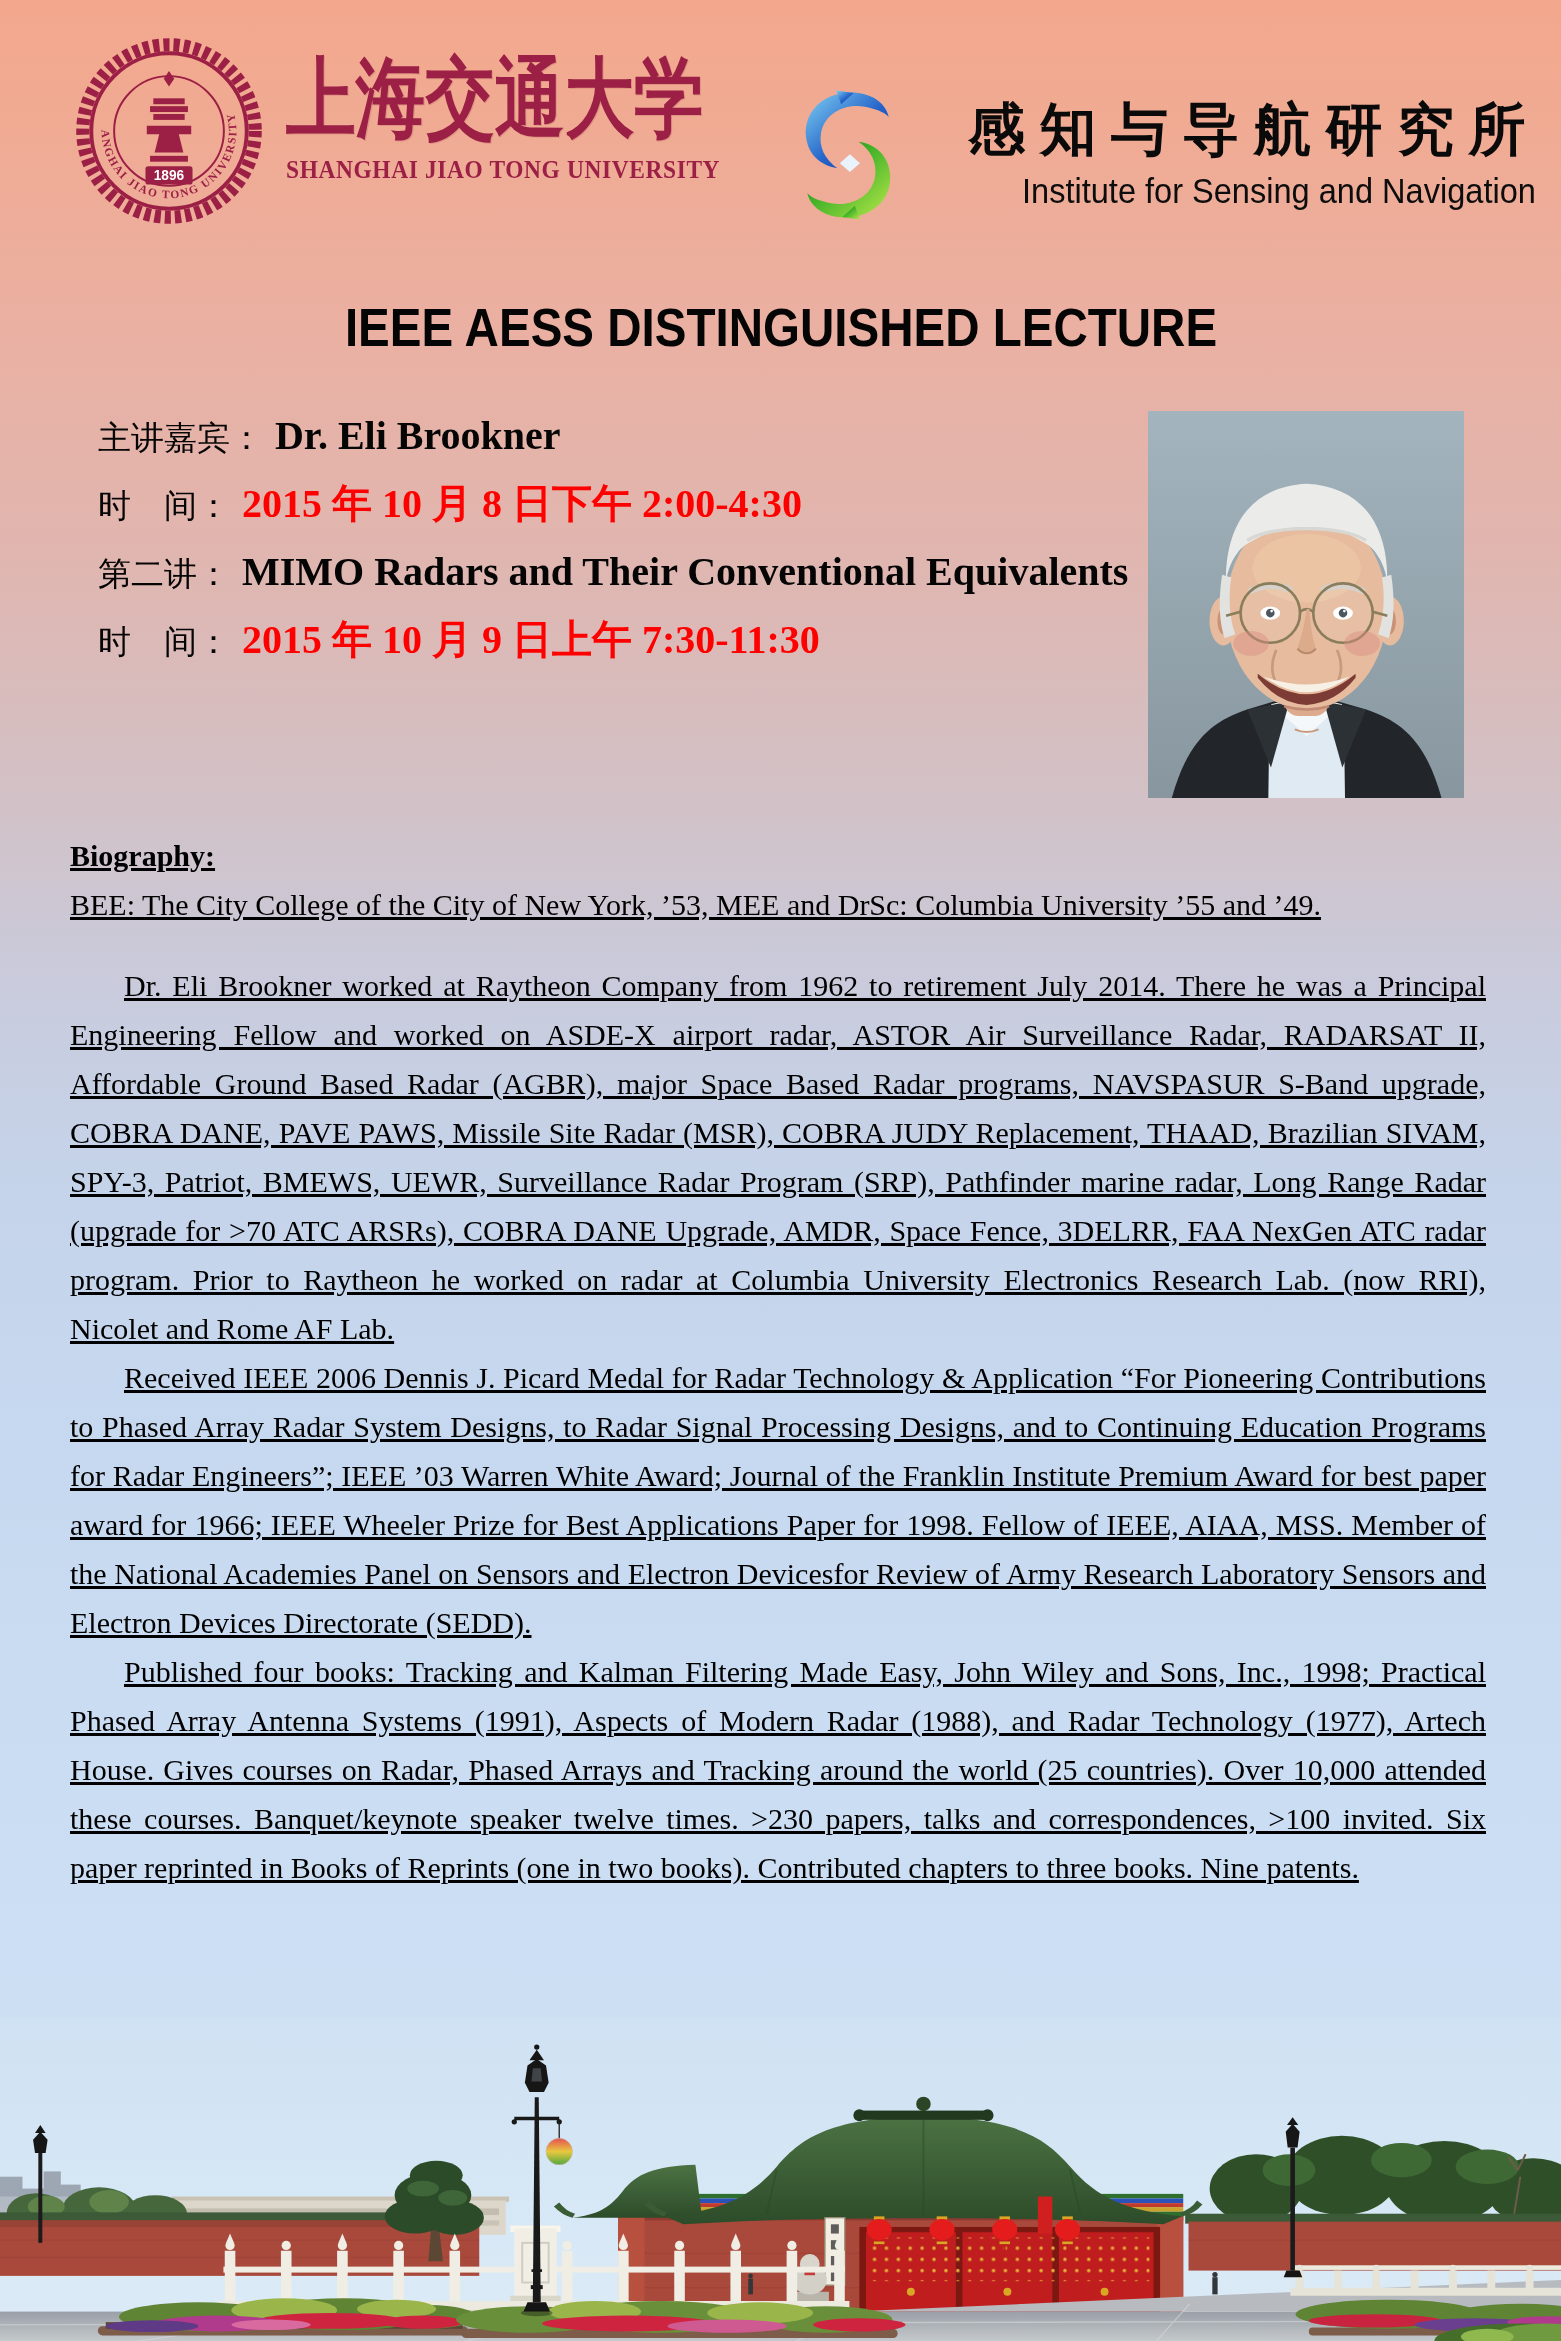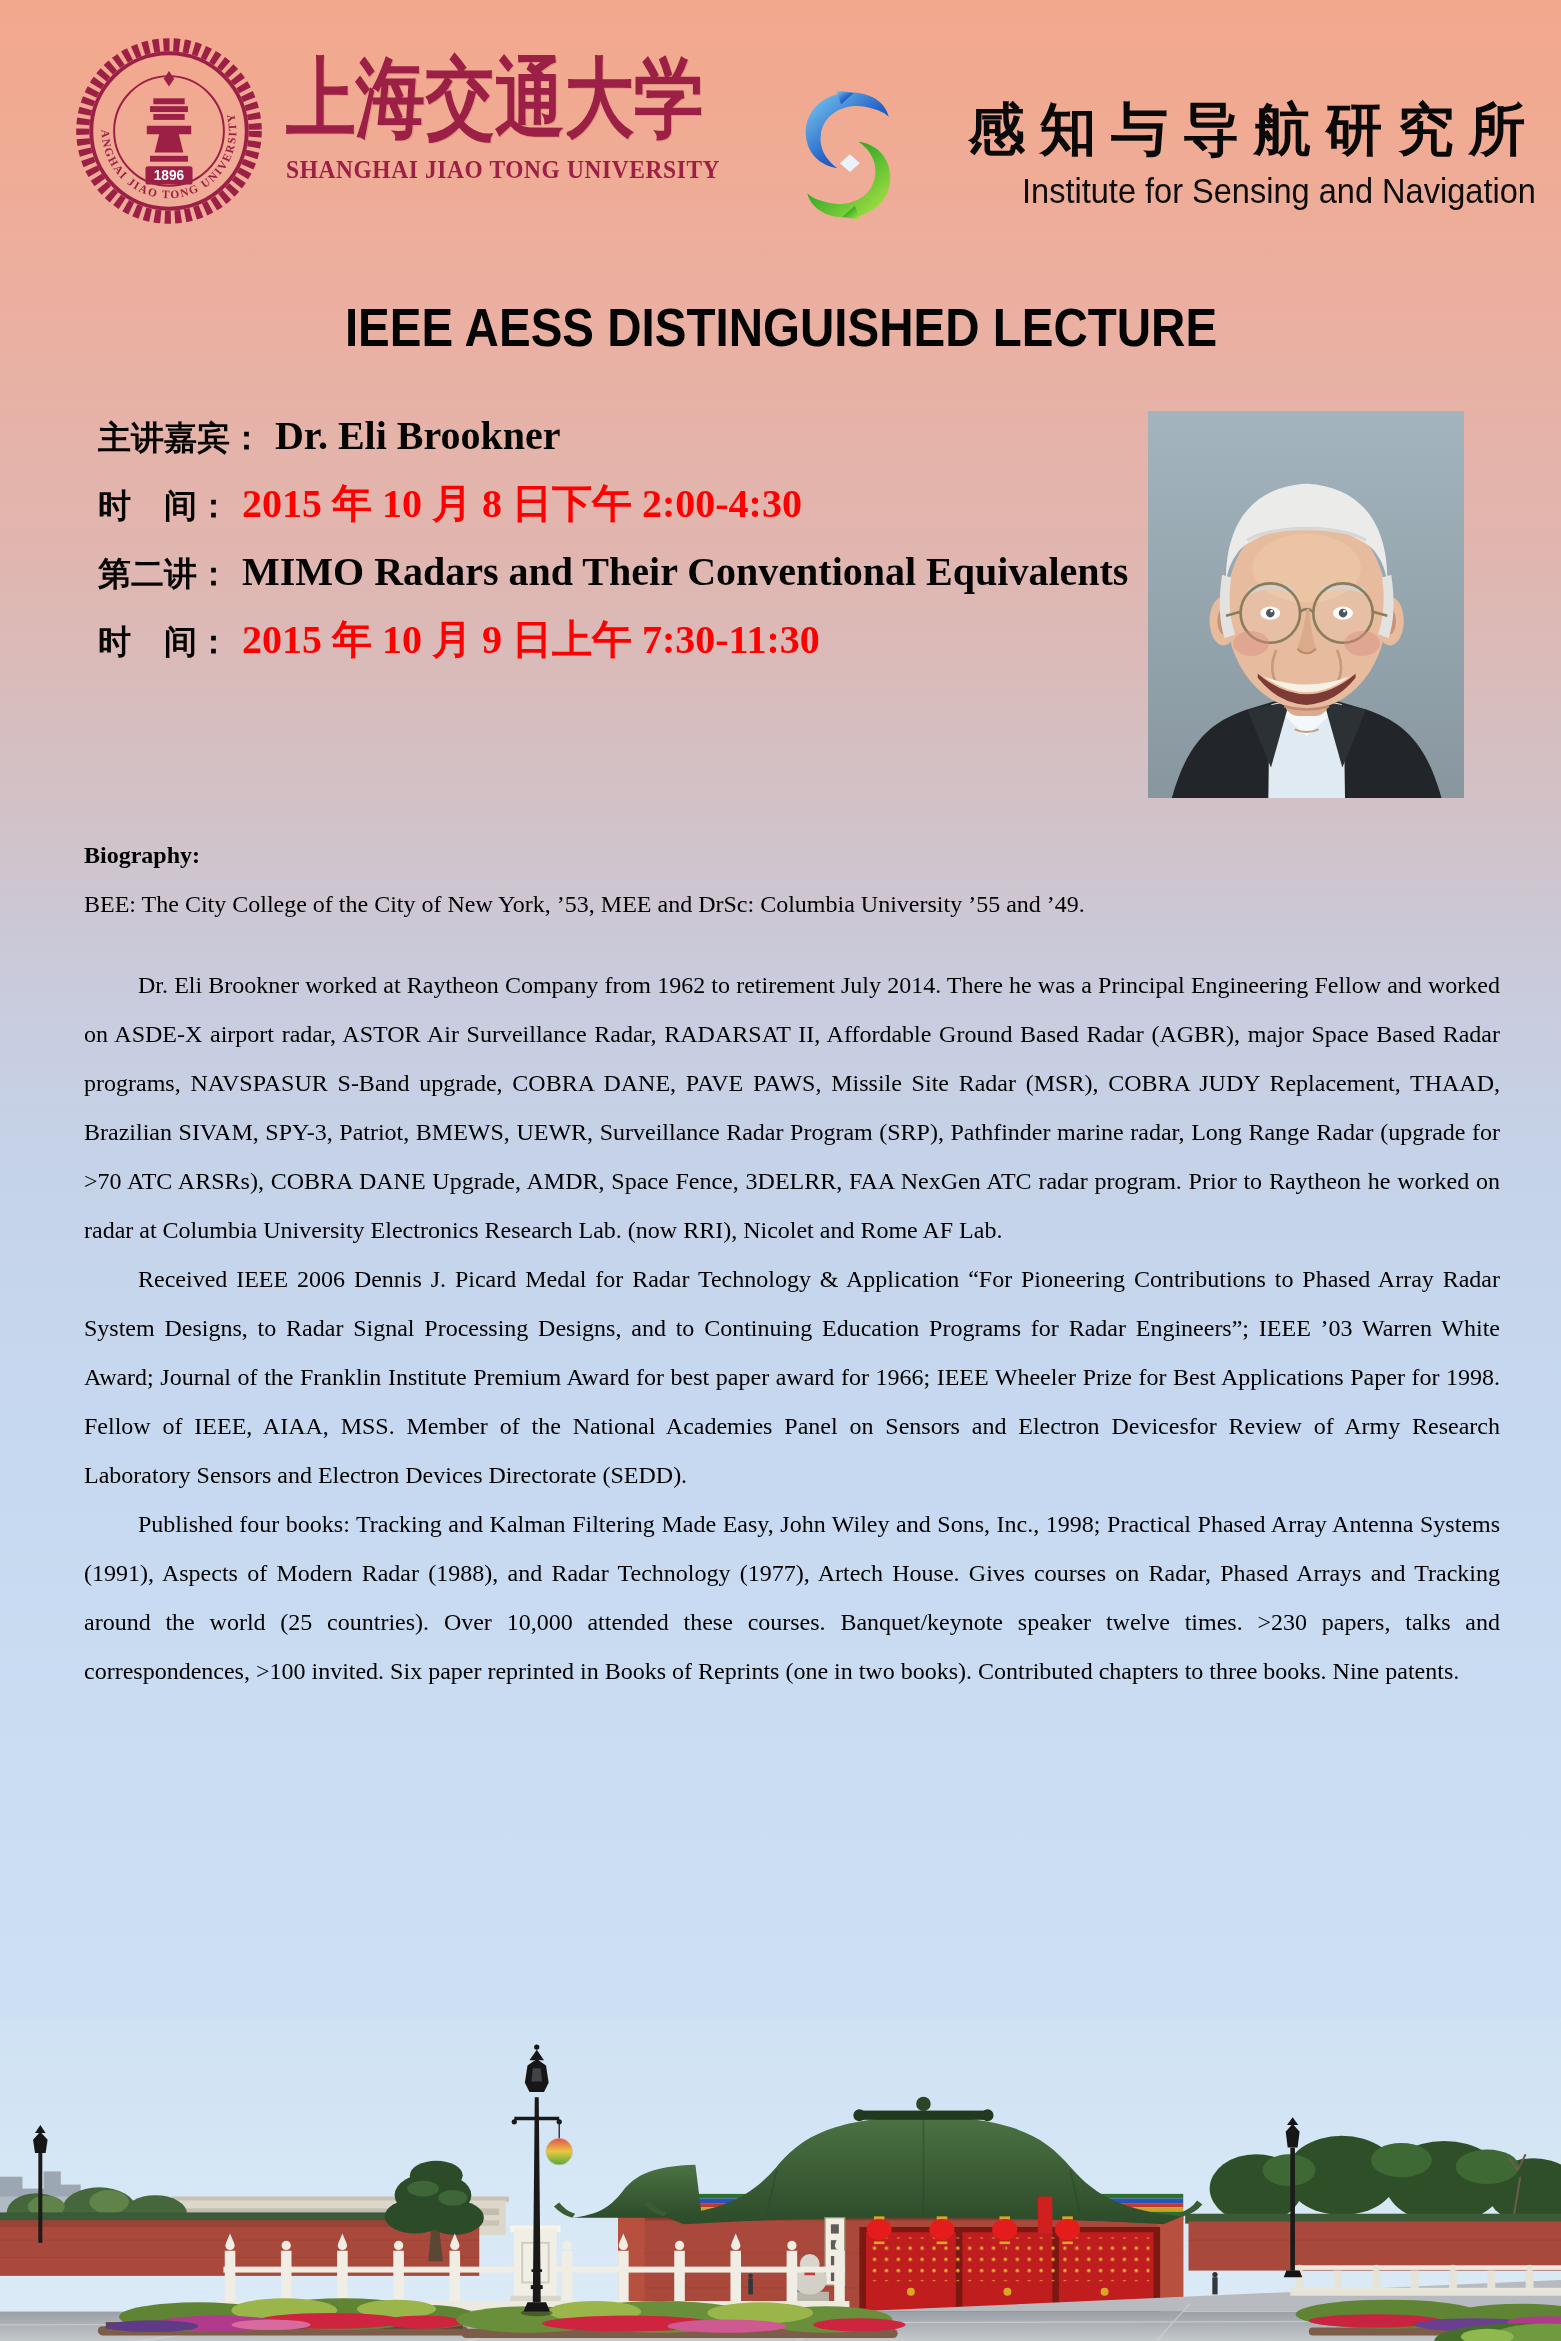--- a/index.html
+++ b/index.html
@@ -52,31 +52,31 @@
     font-family:"Liberation Sans",sans-serif;font-weight:bold;font-size:54px;
     color:#050505;letter-spacing:0px;
     transform:scaleX(0.88);transform-origin:center;
     white-space:nowrap;
   }
   
   .info{position:absolute;left:98px;top:402px;width:1031px;}
   .info-row{height:68px;line-height:68px;white-space:nowrap;}
   .info-label{
     font-family:"Liberation Sans","DejaVu Sans",sans-serif;
-    font-weight:bold;font-size:33px;color:#050505;margin-right:9.3px;
+    font-weight:normal;font-size:33px;color:#050505;margin-right:9.3px;
   }
   .info-value{
     font-family:"Liberation Serif",serif;
     font-weight:bold;font-size:40px;color:#050505;
   }
   .info-value.red{color:var(--accent-red);}
   
   .portrait{position:absolute;left:1148px;top:411px;width:316px;height:387px;}
   
-  .bio{position:absolute;left:84px;top:831px;width:1416px;font-size:24px;line-height:49px;}
+  .bio{position:absolute;left:70px;top:831px;width:1416px;font-size:30px;line-height:49px;text-decoration:underline;}
   .bio p{margin:0;}
   .bio-heading{font-weight:bold;}
   .bio-para{text-align:justify;text-indent:54px;}
   .bio-para.first{margin-top:32px;}
   
   .campus{position:absolute;left:0;top:2018px;width:1562px;height:324px;}
 </style>
 </head>
 <body>
 

